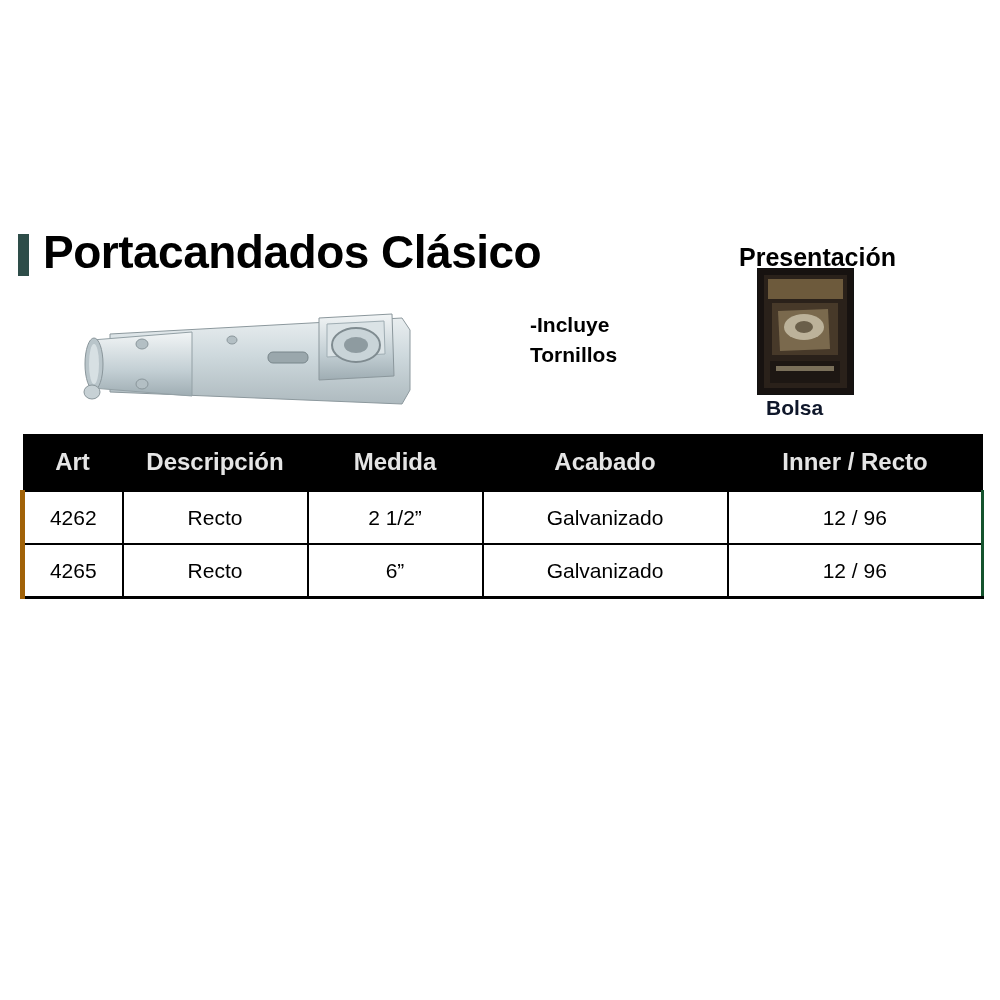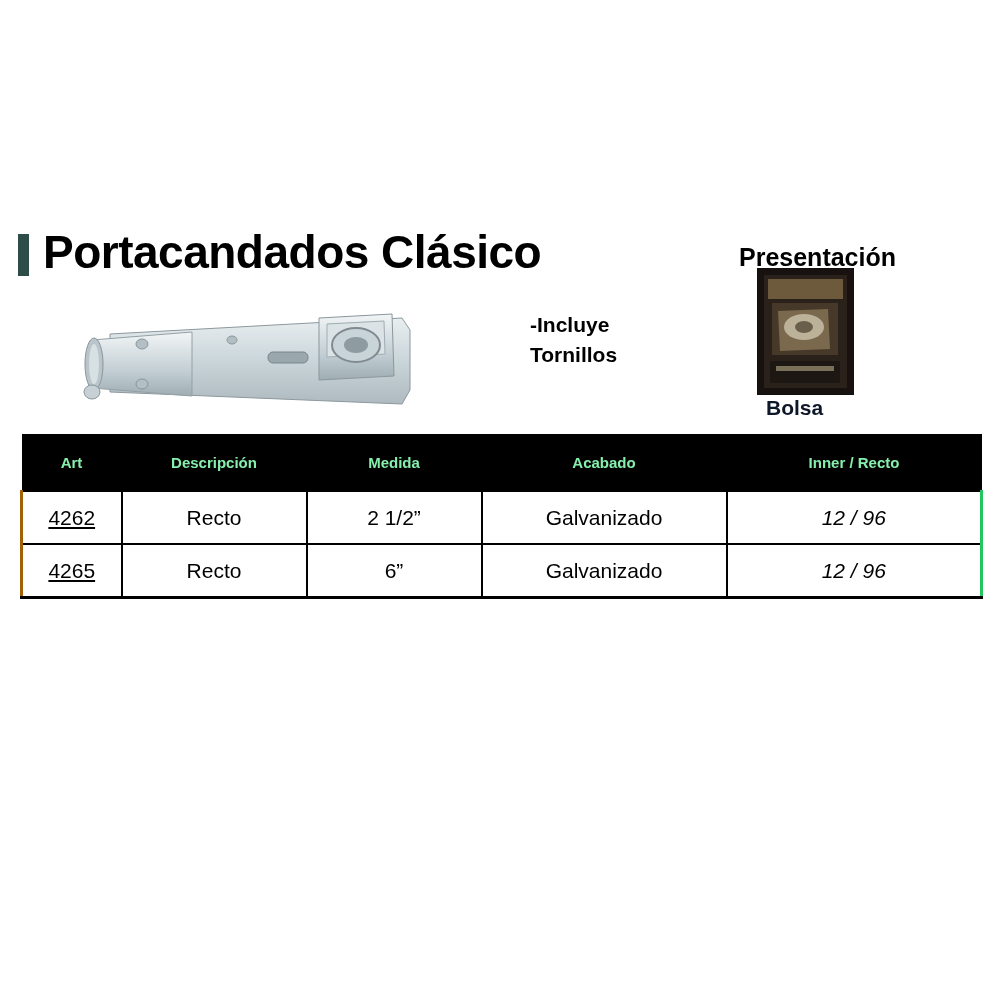--- a/index.html
+++ b/index.html
@@ -95,37 +95,37 @@
   .spec-table {
     position: absolute;
     left: 20px;
     top: 434px;
     width: 960px;
     border-collapse: collapse;
     table-layout: fixed;
   }
   .spec-table th {
     background: #000000;
-    color: #86efac;
-    font-size: 15px;
+    color: #e5e5e5;
+    font-size: 24px;
     font-weight: bold;
     height: 54px;
     text-align: center;
     border: none;
   }
   .spec-table td {
     background: #ffffff;
     color: #000000;
     font-size: 21px;
     height: 49px;
     text-align: center;
     border: 2px solid #000000;
   }
-  .spec-table tr td:first-child { border-left: 3px solid #a16207; text-decoration: underline; }
-  .spec-table tr td:last-child  { border-right: 3px solid #22c55e; font-style: italic; }
+  .spec-table tr td:first-child { border-left: 5px solid #a16207; }
+  .spec-table tr td:last-child  { border-right: 3px solid #14532d; }
   .spec-table tbody tr:last-child td { border-bottom: 3px solid #000; }
 
   .col-art    { width: 100px; }
   .col-desc   { width: 185px; }
   .col-med    { width: 175px; }
   .col-acab   { width: 245px; }
   .col-inner  { width: 255px; }
 </style>
 </head>
 <body>

